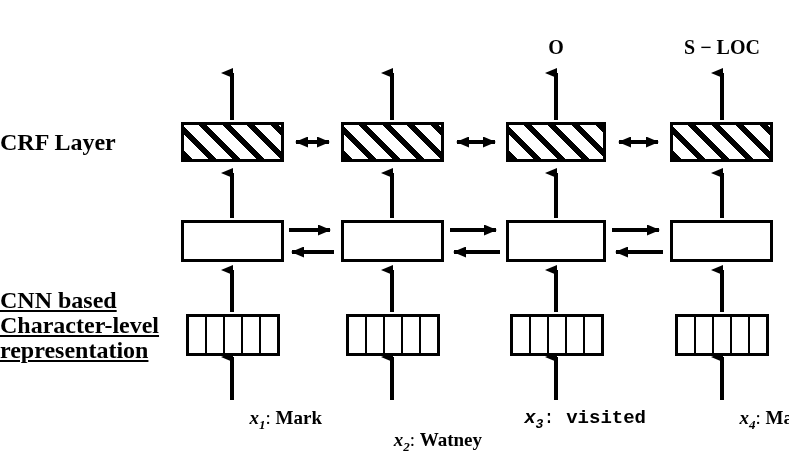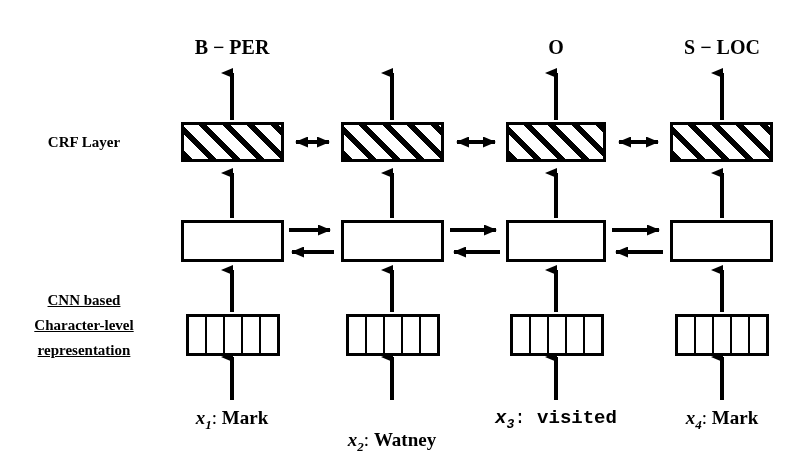--- a/index.html
+++ b/index.html
@@ -14,45 +14,45 @@
     position: relative;
     width: 789px;
     height: 466px;
     background: #ffffff;
     overflow: hidden;
   }
 
   
   .row-label {
     position: absolute;
-    text-align: center;
+    text-align: left;
     font-weight: bold;
     color: #000000;
-    font-size: 15px;
+    font-size: 24px;
     line-height: 25px;
     white-space: pre-line;
     left: 0;
     width: 168px;
   }
 
   
   .tag-label {
     position: absolute;
     text-align: center;
     font-weight: bold;
     color: #000000;
     font-size: 20px;
     line-height: 22px;
     width: 160px;
   }
 
   
   .token-label {
     position: absolute;
-    text-align: center;
+    text-align: right;
     color: #000000;
     font-size: 19px;
     line-height: 24px;
     width: 180px;
     font-weight: bold;
   }
   .token-label .xvar {
     font-style: italic;
     font-weight: bold;
   }
@@ -176,21 +176,20 @@
       <line x1="500" y1="252" x2="454" y2="252" marker-end="url(#arrH)"></line>
       <line x1="663" y1="252" x2="616" y2="252" marker-end="url(#arrH)"></line>
     </g>
   </svg>
 
   <div class="row-label" style="top:130px;">CRF Layer</div>
   <div class="row-label" style="top:288px;text-decoration:underline;">CNN based
 Character-level
 representation</div>
 
-  <div class="tag-label" style="left:152px; top:36px;">B − PER</div>
   <div class="tag-label" style="left:476px; top:36px;">O</div>
   <div class="tag-label" style="left:642px; top:36px;">S − LOC</div>
 
   <div class="crf-box" style="left:181px; top:122px; width:103px; height:40px;"></div>
   <div class="crf-box" style="left:341px; top:122px; width:103px; height:40px;"></div>
   <div class="crf-box" style="left:506px; top:122px; width:100px; height:40px;"></div>
   <div class="crf-box" style="left:670px; top:122px; width:103px; height:40px;"></div>
 
   <div class="lstm-box" style="left:181px; top:220px; width:103px; height:42px;"></div>
   <div class="lstm-box" style="left:341px; top:220px; width:103px; height:42px;"></div>

